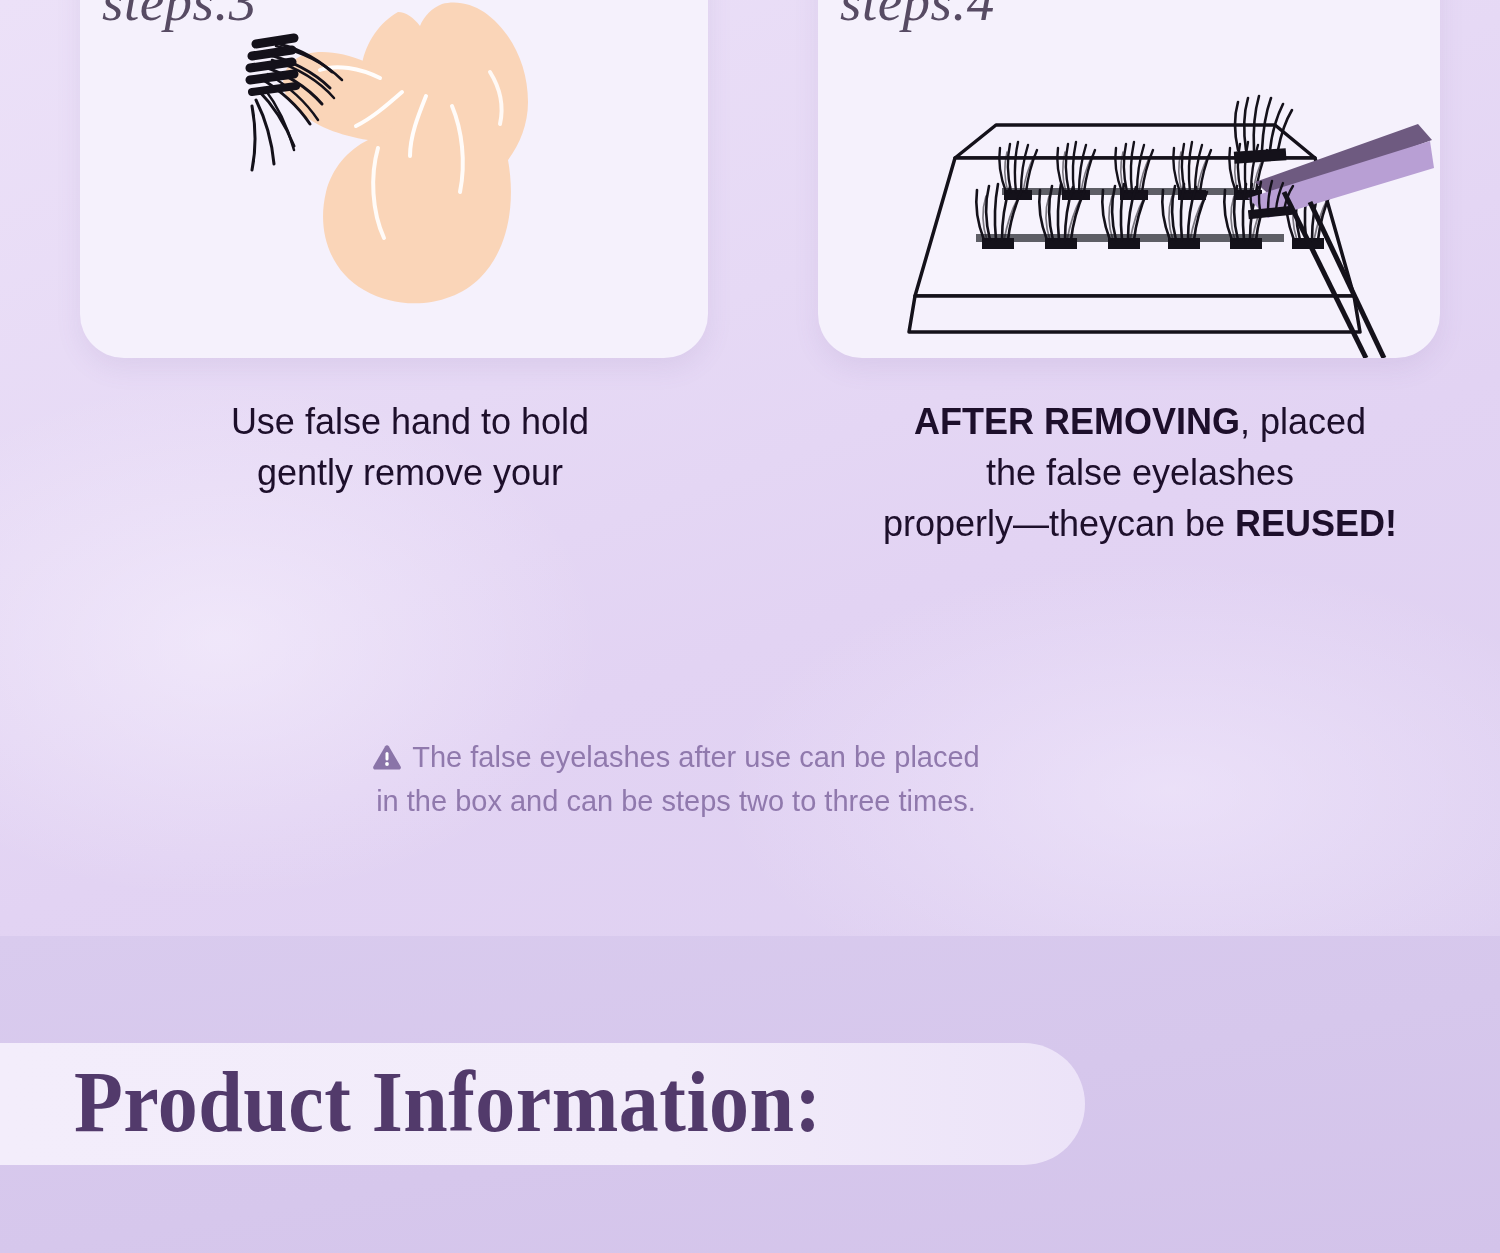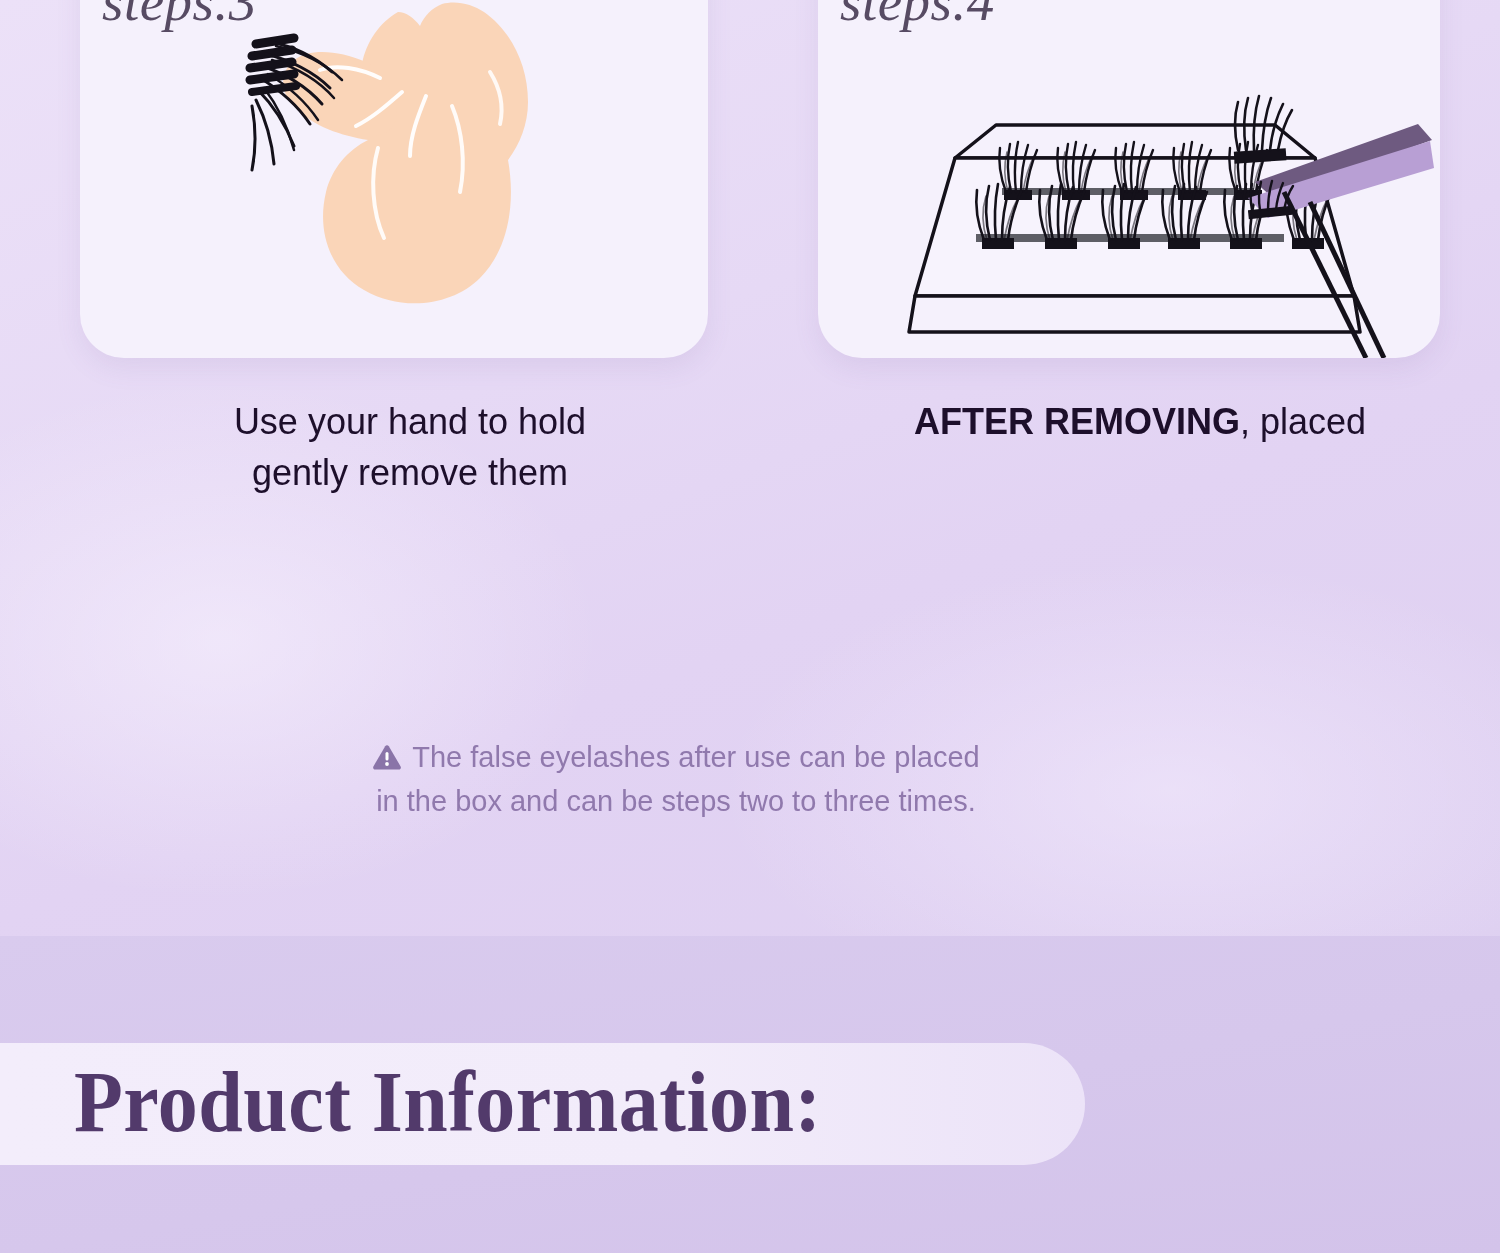--- a/index.html
+++ b/index.html
@@ -372,30 +372,36 @@
           <path d="M-10 0 C -12 -12, -11 -20, -9 -28" stroke-width="2.4"></path>
           <path d="M-2 0 C -2 -12, 0 -22, 2 -29" stroke-width="2.4"></path>
           <path d="M6 0 C 7 -12, 10 -20, 13 -27" stroke-width="2.4"></path>
           <path d="M14 0 C 16 -10, 19 -18, 23 -24" stroke-width="2.4"></path>
         </g>
       </svg>
     </div>
 
     <div class="caption caption-1">
       <span class="caption-line">
-        <span>Use your hand to hold</span>
+        <span>Use false hand to hold</span>
       </span>
       <span class="caption-line">
-        <span>gently remove them</span>
+        <span>gently remove your</span>
       </span>
     </div>
 
     <div class="caption caption-2">
       <span class="caption-line">
         <span class="b">AFTER REMOVING</span><span>, placed</span>
+      </span>
+      <span class="caption-line">
+        <span>the false eyelashes</span>
+      </span>
+      <span class="caption-line">
+        <span>properly—theycan be </span><span class="b">REUSED!</span>
       </span>
     </div>
 
     <div class="note">
       <span class="note-line">
         <svg class="warn-icon" viewBox="0 0 30 27">
           <path d="M13.2 2.2 C14.0 0.9 16.0 0.9 16.8 2.2 L28.6 22.4 C29.4 23.8 28.5 25.6 26.8 25.6 L3.2 25.6 C1.5 25.6 0.6 23.8 1.4 22.4 Z" fill="#8a74a8"></path>
           <rect x="13.5" y="8" width="3" height="8.6" rx="1.5" fill="#ffffff"></rect>
           <circle cx="15" cy="20" r="1.9" fill="#ffffff"></circle>
         </svg><span>The false eyelashes after use can be placed</span>

